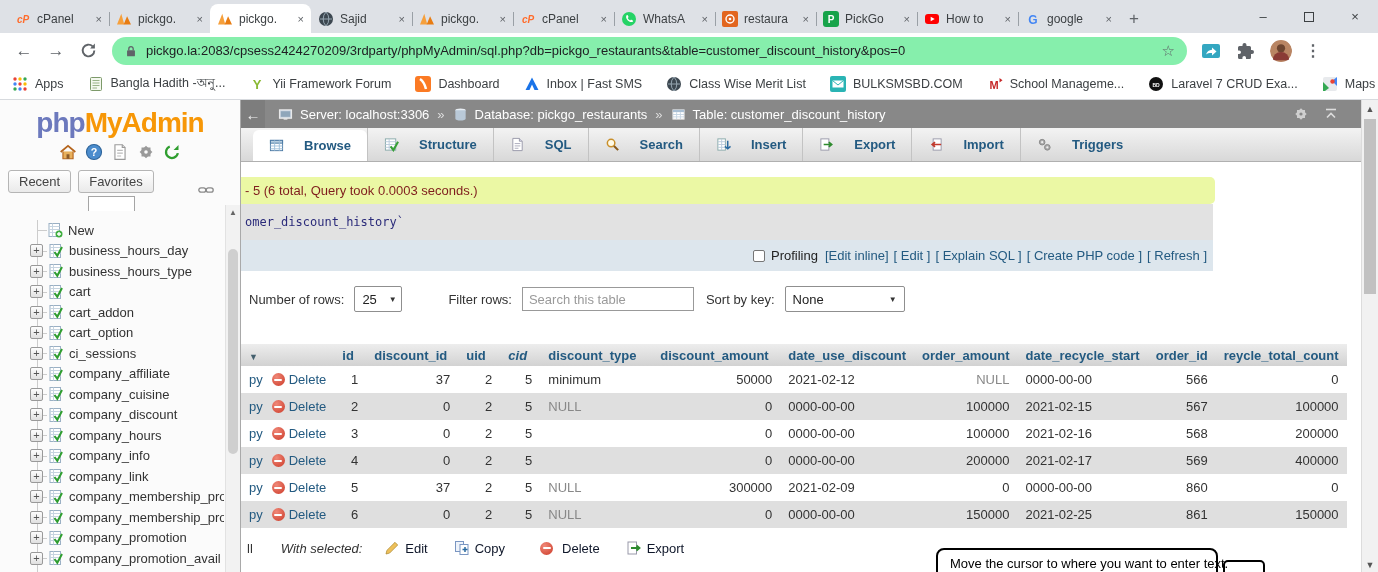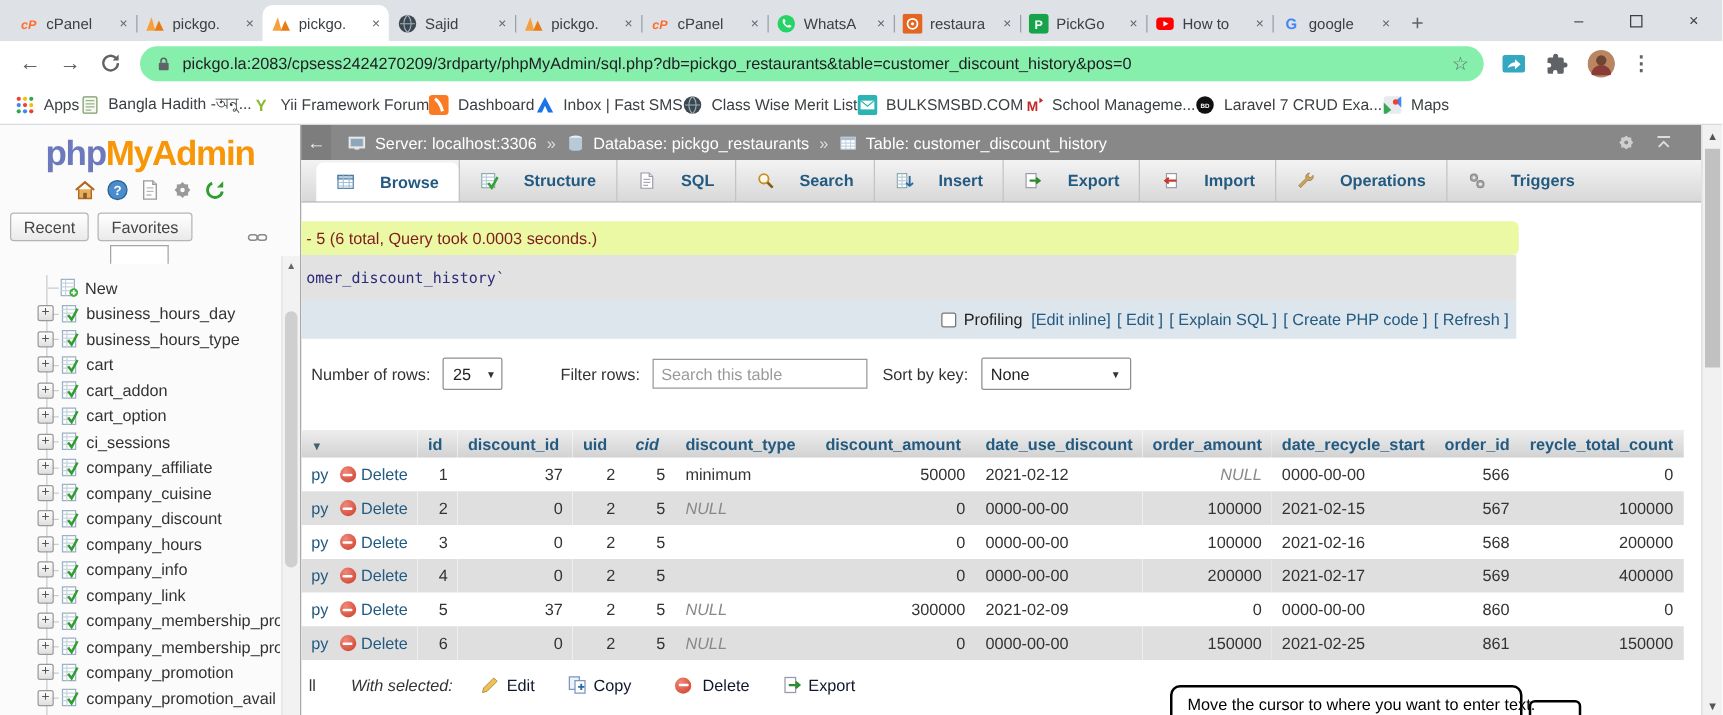--- a/index.html
+++ b/index.html
@@ -26,21 +26,21 @@
   .navbtn svg{width:17px;height:17px;display:block;margin:0 auto}
   #urlpill{width:1075px;height:28px;background:#86efac;border-radius:14px;display:flex;align-items:center;padding:0 12px;gap:8px;margin-left:6px}
   #urlpill svg{width:14px;height:14px;flex:none}
   #urltext{font-size:13px;color:#202124;white-space:nowrap;overflow:hidden;flex:1}
   #star{font-size:15px;color:#5f6368;flex:none}
   .chrico{width:22px;height:22px;display:flex;align-items:center;justify-content:center;margin-left:9px}
   .chrico svg{width:20px;height:20px;display:block}
   #avatar svg{width:24px;height:24px;border-radius:50%}
   #menu-dots{font-size:16px;color:#5f6368;font-weight:bold;margin-left:9px}
 
-  #bookmarks{height:32px;background:#fff;border-bottom:1px solid #d7dade;display:flex;align-items:center;padding:0 12px;font-size:12.5px;color:#3c4043}
+  #bookmarks{height:32px;background:#fff;border-bottom:1px solid #d7dade;display:flex;align-items:center;padding:0 12px;gap:24px;font-size:12.5px;color:#3c4043}
   .bm{display:flex;align-items:center;gap:7px;white-space:nowrap}
 
   
   #app{position:absolute;top:100px;left:0;width:1378px;height:472px;display:flex}
 
   
   #sidebar{width:240px;position:relative;background:#fbfbfb;overflow:hidden;flex:none}
   #logo{text-align:center;padding-top:7px;font-size:28px;font-weight:bold;letter-spacing:-1px}
   #logo-php{color:#6c79bd}
   #logo-ma{color:#f79707}
@@ -96,21 +96,21 @@
   #filter-input{height:24px;border:1px solid #999;width:172px;font-size:13px;padding:0 6px;font-family:inherit;color:#222}
   #filter-input::placeholder{color:#9a9a9a}
   #sort-select{width:120px}
   #sort-label{margin-left:2px}
 
   #dtable{position:absolute;left:0;top:244px;border-collapse:collapse;font-size:13px;color:#333;table-layout:fixed}
   #dtable th{background:linear-gradient(#ededed,#d2d2d2);color:#235a81;font-weight:bold;text-align:left;padding:3px 8px;height:22px;white-space:nowrap;overflow:hidden}
   #dtable td{padding:2px 8px;height:27px;white-space:nowrap;overflow:hidden}
   #dtable tbody tr:nth-child(even) td{background:#dfdfdf}
   .num{text-align:right}
-  .null{color:#888;font-style:italic}
+  .null{color:#888;}
   .lnk{color:#235a81}
   th.actions{text-align:right}
   #sort-glyph{color:#44606e;font-size:9px}
   .delicon{display:inline-block;width:13px;height:13px;border-radius:50%;background:radial-gradient(circle at 35% 30%,#f08878,#cc3a28);vertical-align:-2px;position:relative;margin:0 4px 0 9px}
   .delicon::after{content:"";position:absolute;left:2.5px;top:5.5px;width:8px;height:2px;background:#fff;border-radius:1px}
 
   #footer{position:absolute;left:6px;top:440px;display:flex;align-items:center;font-size:13px;color:#333}
   #footer-prefix{margin-right:28px}
   #with-selected{font-style:italic;margin-right:22px}
   .factbtn{display:flex;align-items:center;gap:5px;color:#0f172a;margin-right:26px}
@@ -746,28 +746,20 @@
           <span>Export</span>
         </div>
         <div class="mtab">
           <span class="ticon">
             <svg viewBox="0 0 16 16">
               <rect x="5.5" y="2" width="8.5" height="12" fill="#fff" stroke="#99a"></rect>
               <path d="M14 8H5M7.5 5.5 4.5 8l3 2.5" fill="none" stroke="#c23b2e" stroke-width="1.8"></path>
             </svg>
           </span>
           <span>Import</span>
-        </div>
-        <div class="mtab">
-          <span class="ticon">
-            <svg viewBox="0 0 16 16">
-              <path d="M11.5 1.5a3.5 3.5 0 0 0-3.3 4.6L2 12.3 3.7 14l6.2-6.2a3.5 3.5 0 0 0 4.5-4.4l-2 2-1.8-.5-.5-1.8z" fill="#caa25e" stroke="#9a7a3a" stroke-width="0.6"></path>
-            </svg>
-          </span>
-          <span>Operations</span>
         </div>
         <div class="mtab">
           <span class="ticon">
             <svg viewBox="0 0 16 16">
               <g fill="#aaa" stroke="#888">
                 <circle cx="5.5" cy="5.5" r="3"></circle>
                 <circle cx="11" cy="11" r="3"></circle>
               </g>
               <circle cx="5.5" cy="5.5" r="1.2" fill="#eee"></circle>
               <circle cx="11" cy="11" r="1.2" fill="#eee"></circle>

